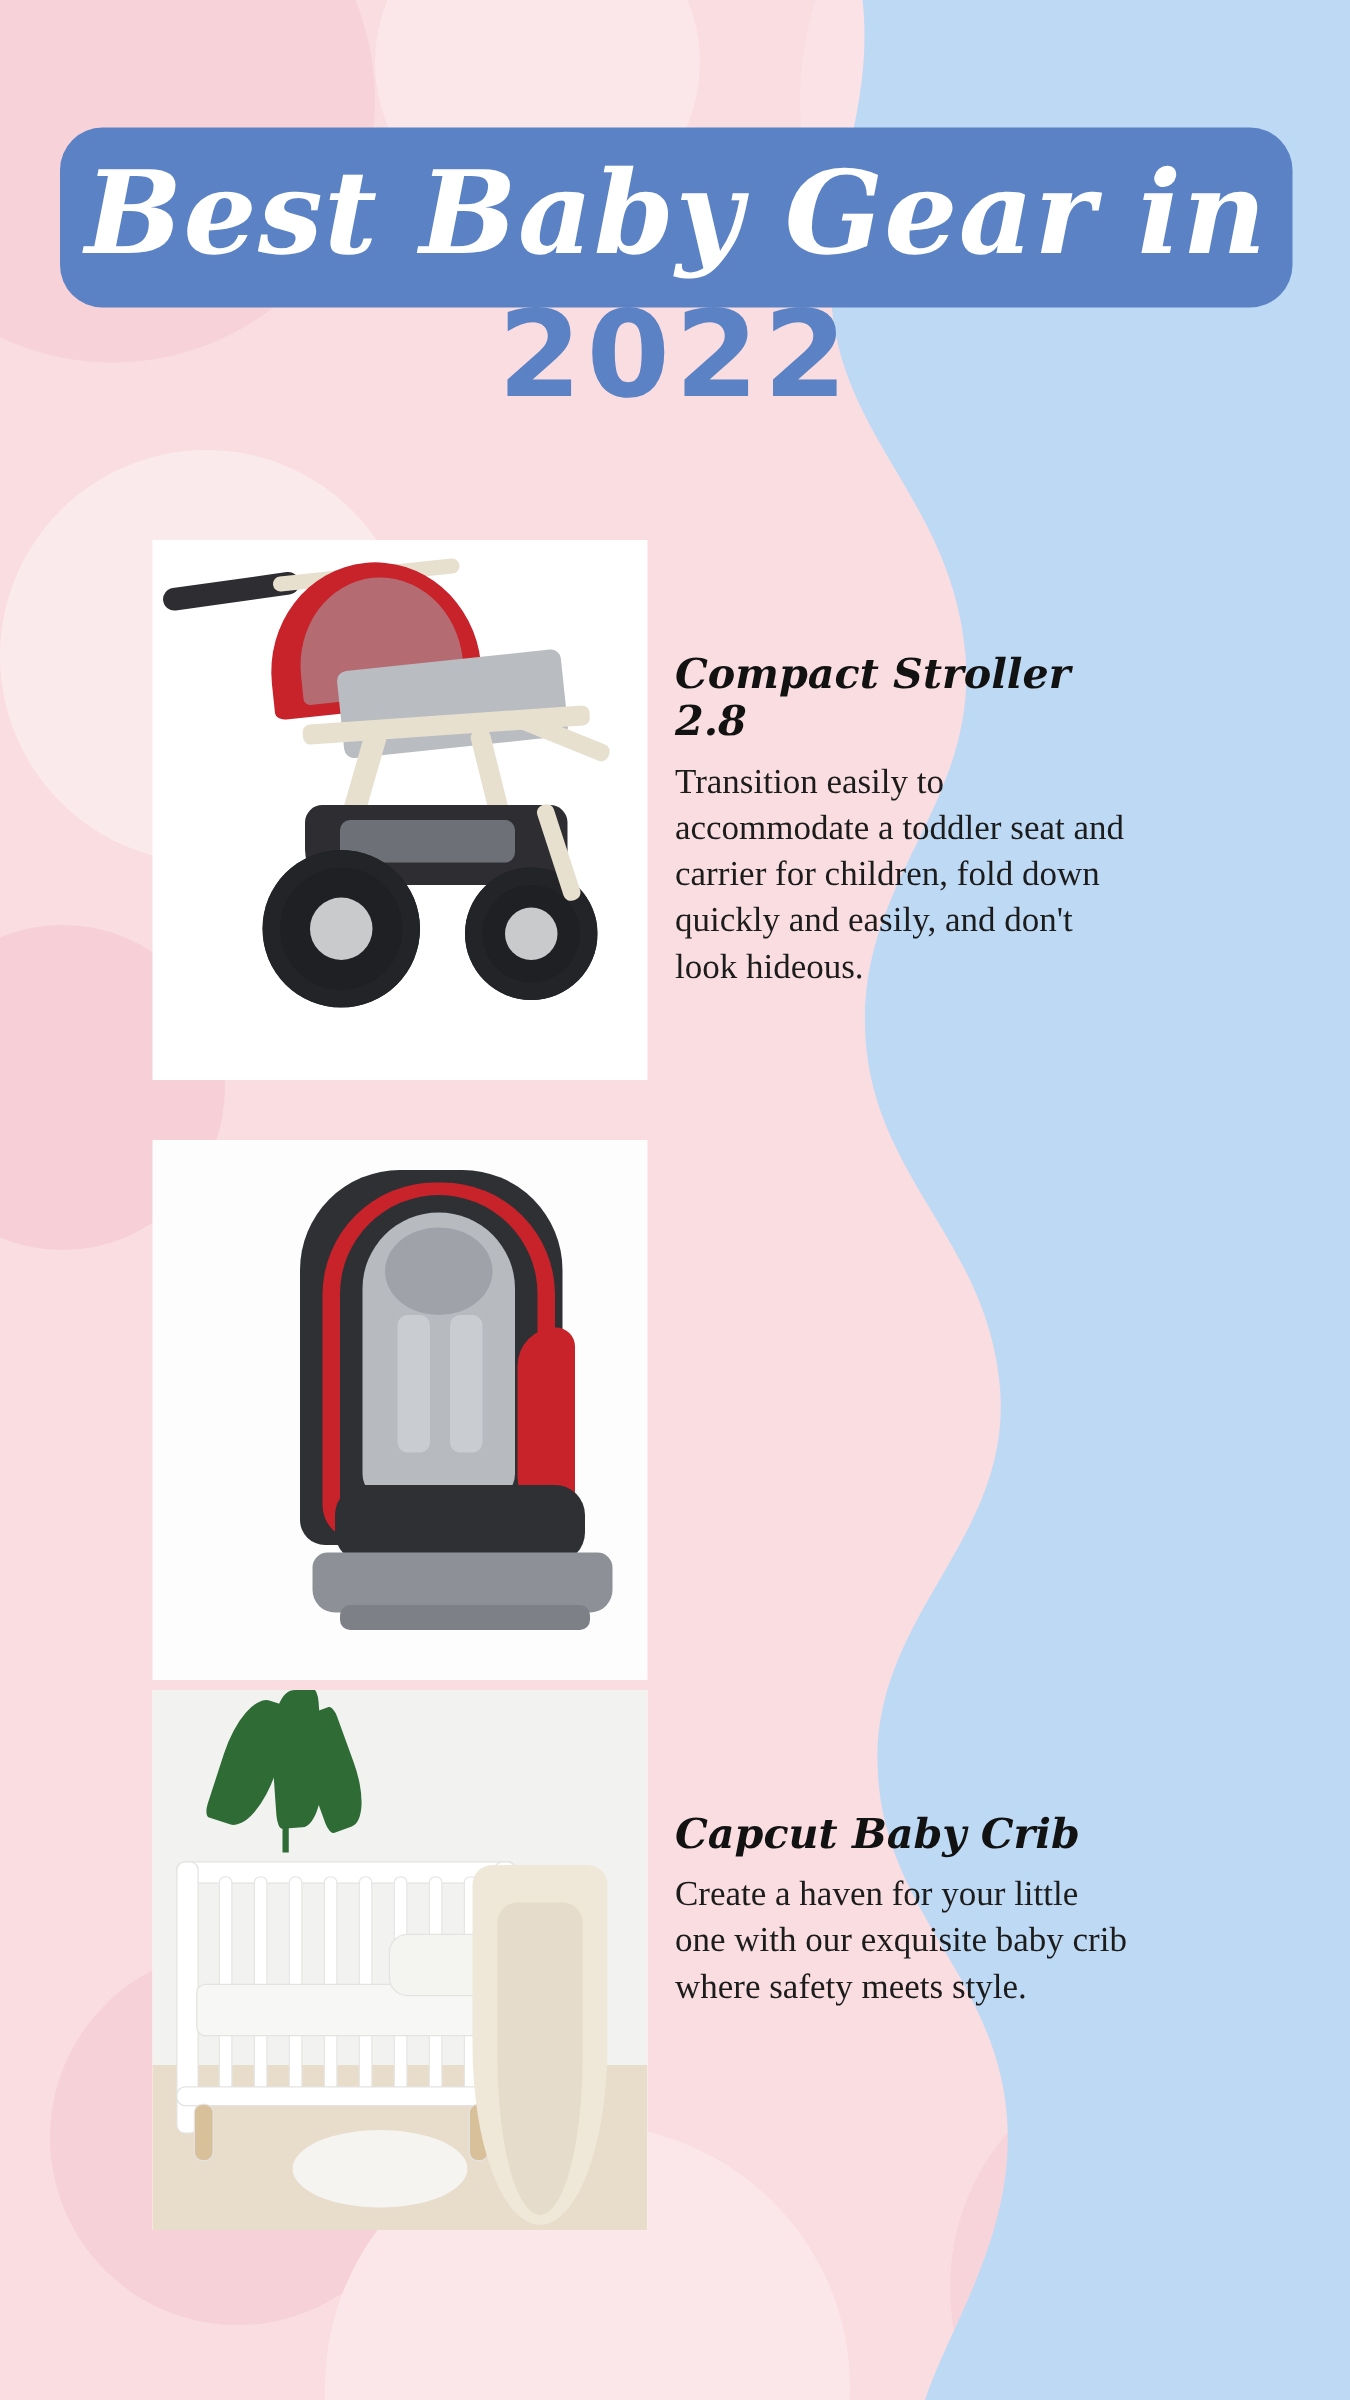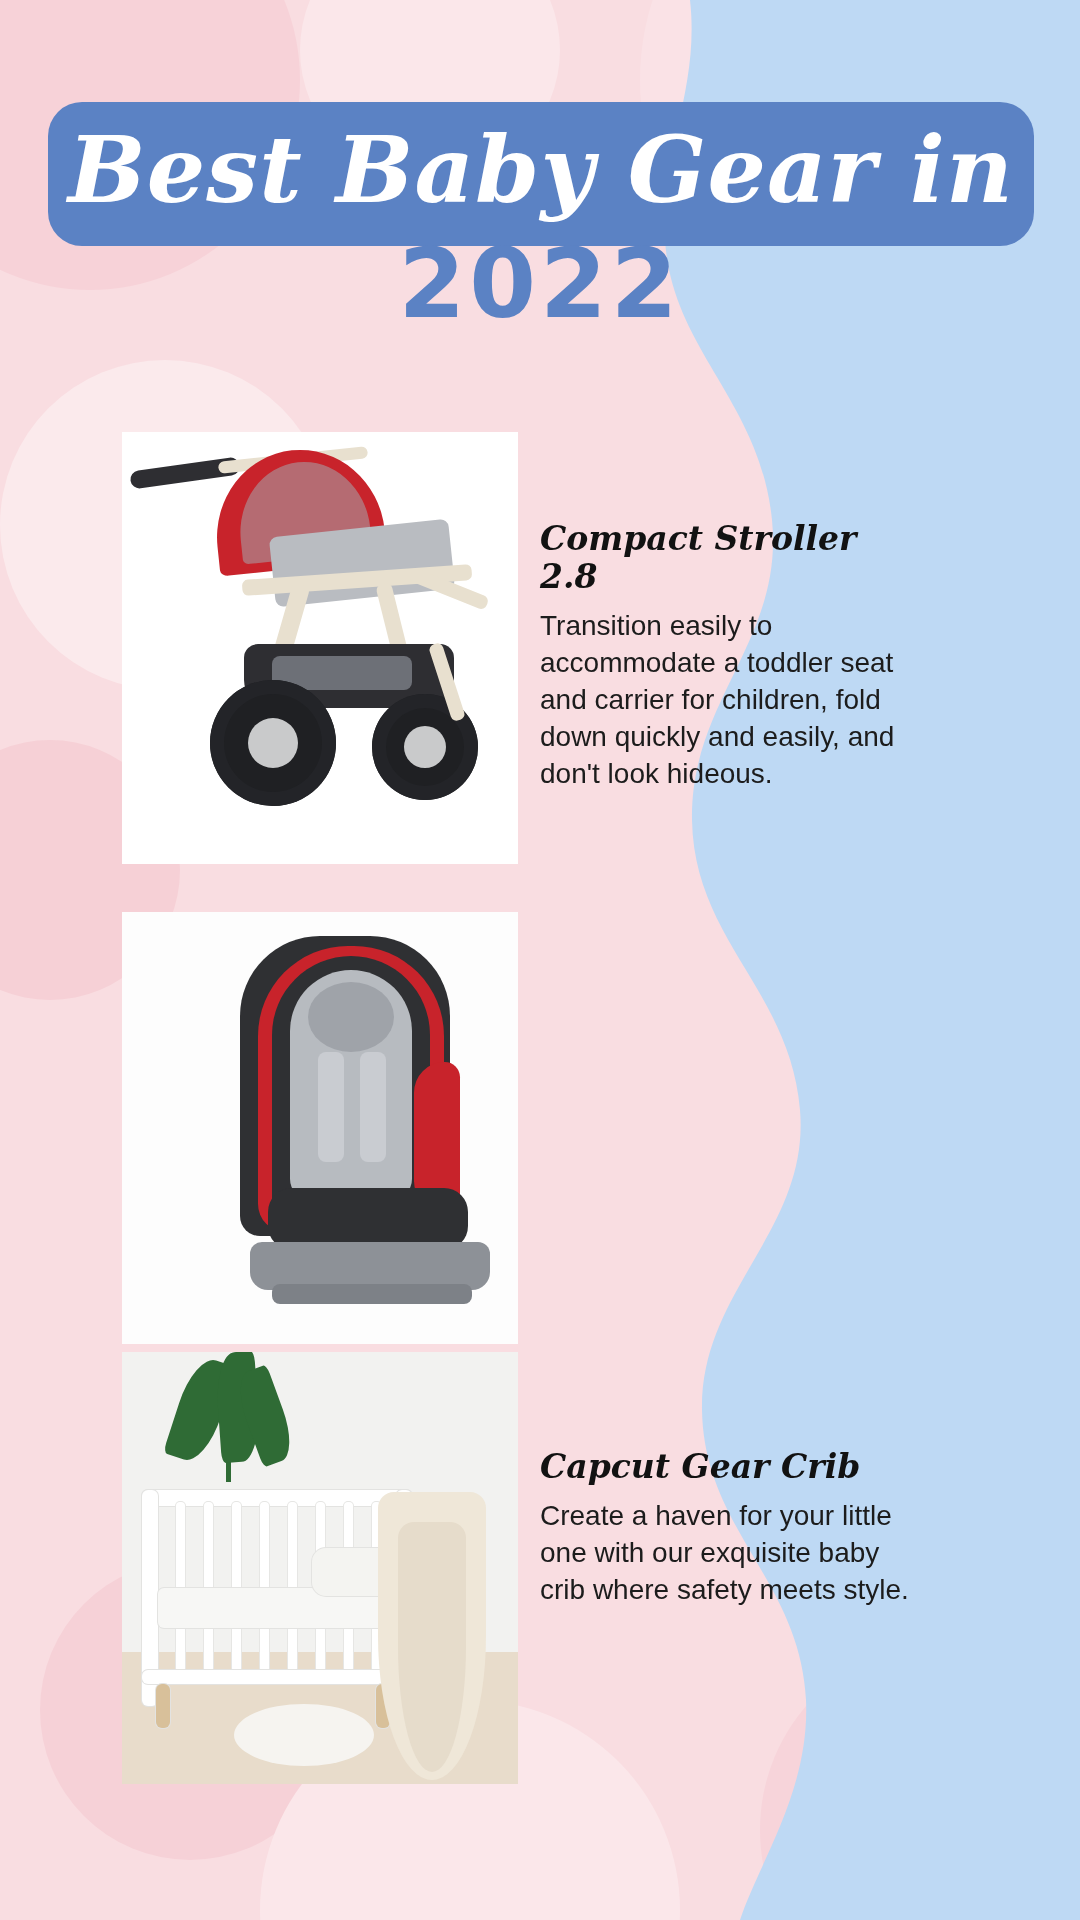--- a/index.html
+++ b/index.html
@@ -96,21 +96,21 @@
   .item-title {
     font-family: "DejaVu Serif", serif;
     font-style: italic;
     font-weight: bold;
     font-size: 33px;
     color: #121212;
     margin: 0 0 12px 0;
     line-height: 1.15;
   }
   .item-desc {
-    font-family: Liberation Sans, sans-serif;
+    font-family: Liberation Serif, serif;
     font-size: 28px;
     color: #1c1c1c;
     line-height: 1.32;
     margin: 0;
   }
 
   
   .photo-inner { position: absolute; inset: 0; }
 
   
@@ -252,17 +252,17 @@
       <div class="cr-frame" style="left:36px; top:236px; width:242px; height:40px; background:#f7f7f5;"></div>
       <div class="cr-frame" style="left:190px; top:196px; width:84px; height:48px; background:#f4f4f1; border-radius:14px;"></div>
 
       <div class="cr-blanket" style="left:256px; top:140px; width:108px; height:288px;"></div>
       <div class="cr-blanket" style="left:276px; top:170px; width:68px; height:250px; background:#e6dccb;"></div>
 
       <div class="cr-rug" style="left:112px; top:352px; width:140px; height:62px;"></div>
     </div>
   </div>
   <div class="item-text" style="top:1448px;">
-    <p class="item-title">Capcut Gear Crib</p>
+    <p class="item-title">Capcut Baby Crib</p>
     <p class="item-desc">Create a haven for your little one with our exquisite baby crib where safety meets style.</p>
   </div>
 
 </div>
 
 </body></html>

